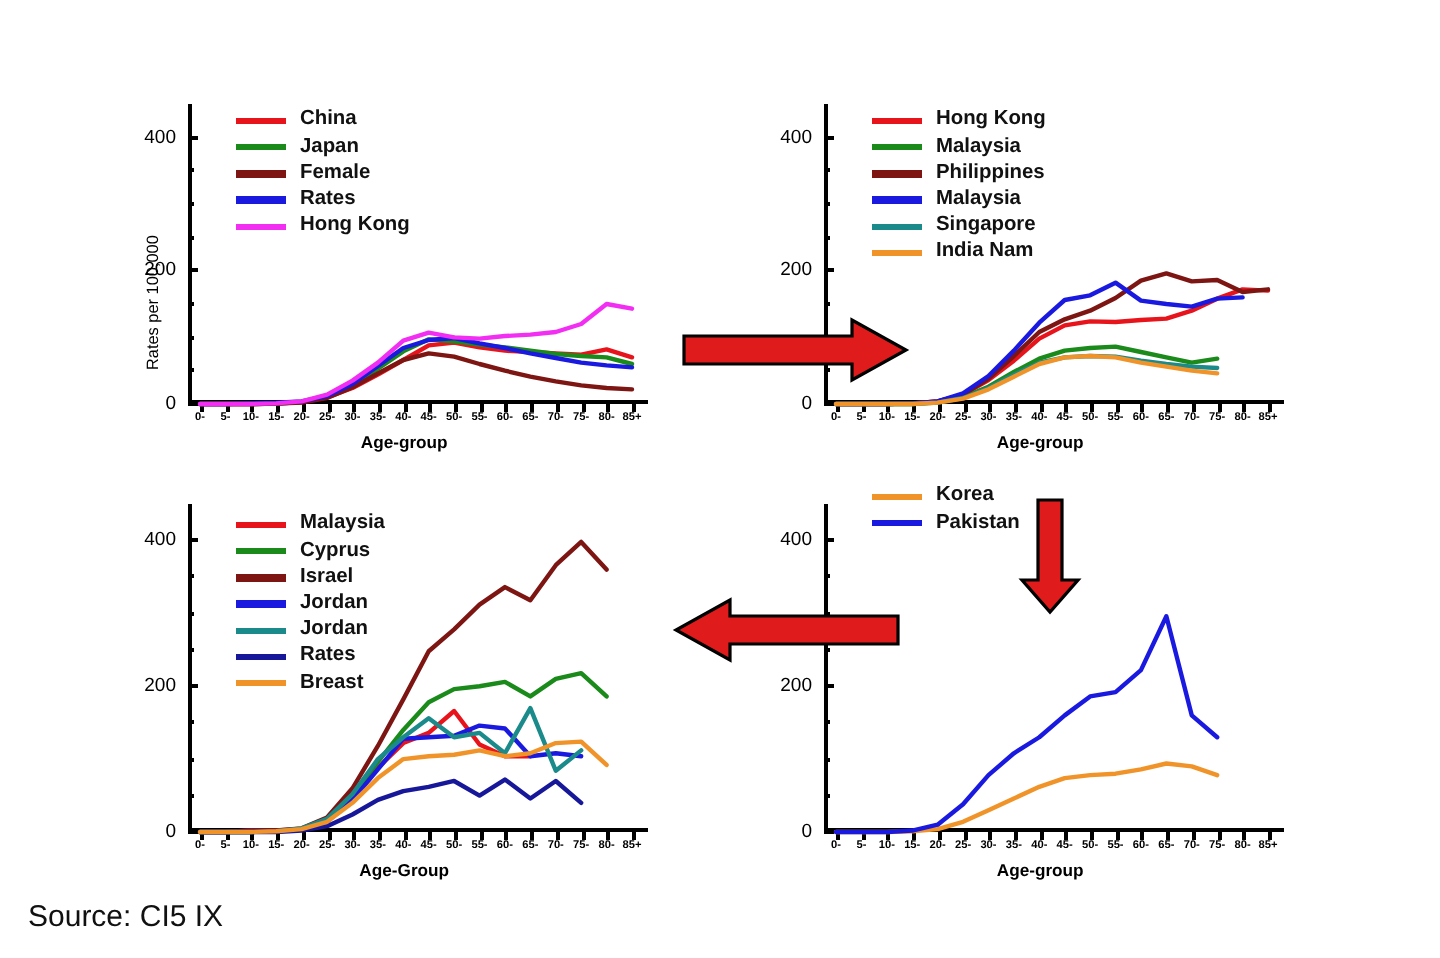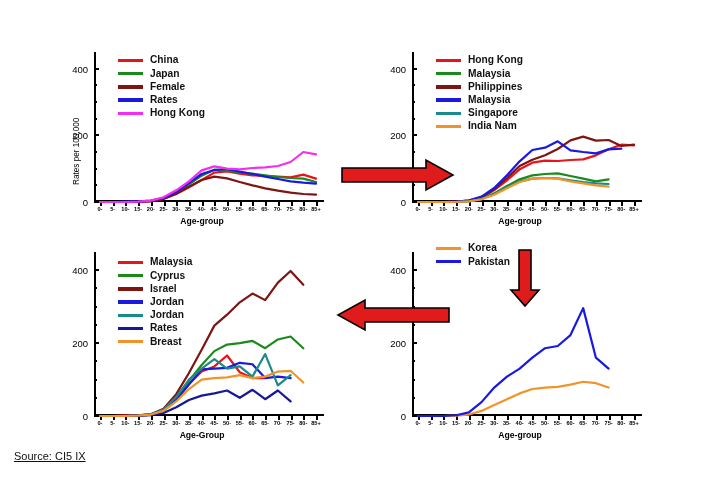--- a/index.html
+++ b/index.html
@@ -10,21 +10,21 @@
   }
   .slide{position:absolute;inset:0;}
 
   .title{
     position:absolute;left:0;top:6px;width:720px;text-align:center;
     font-size:15.5px;font-weight:400;letter-spacing:.1px;color:#111;
   }
 
   .source{
     position:absolute;left:14px;top:450px;
-    font-size:11px;color:#111;text-decoration:underline;
+    font-size:15px;color:#111;
   }
 
   
   .panel{position:absolute;}
   .plot{position:absolute;}
 
   .axis-y{position:absolute;left:0;top:0;width:2.4px;height:100%;background:#000;}
   .axis-x{position:absolute;left:0;bottom:0;height:2.4px;width:100%;background:#000;}
 
   .ytick{position:absolute;right:100%;transform:translateY(-50%);

